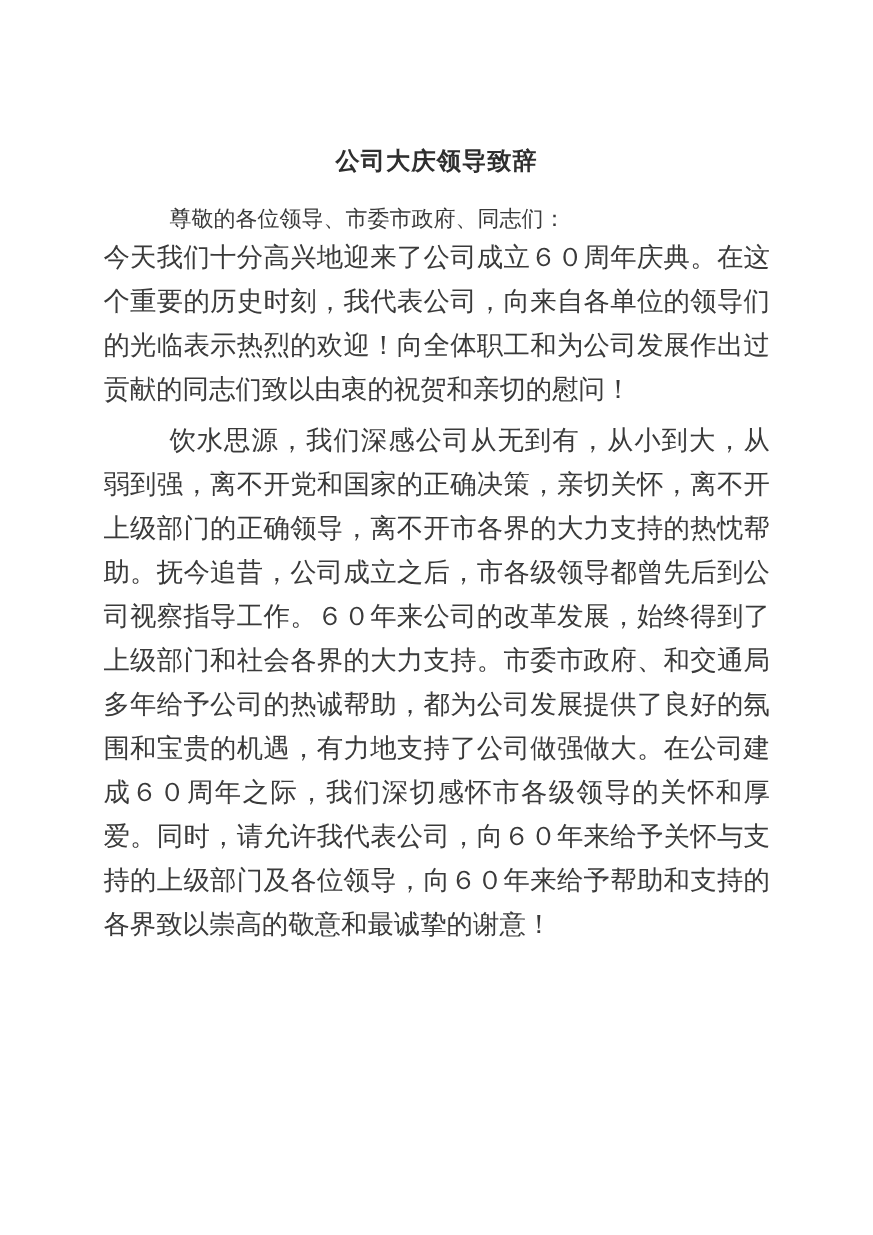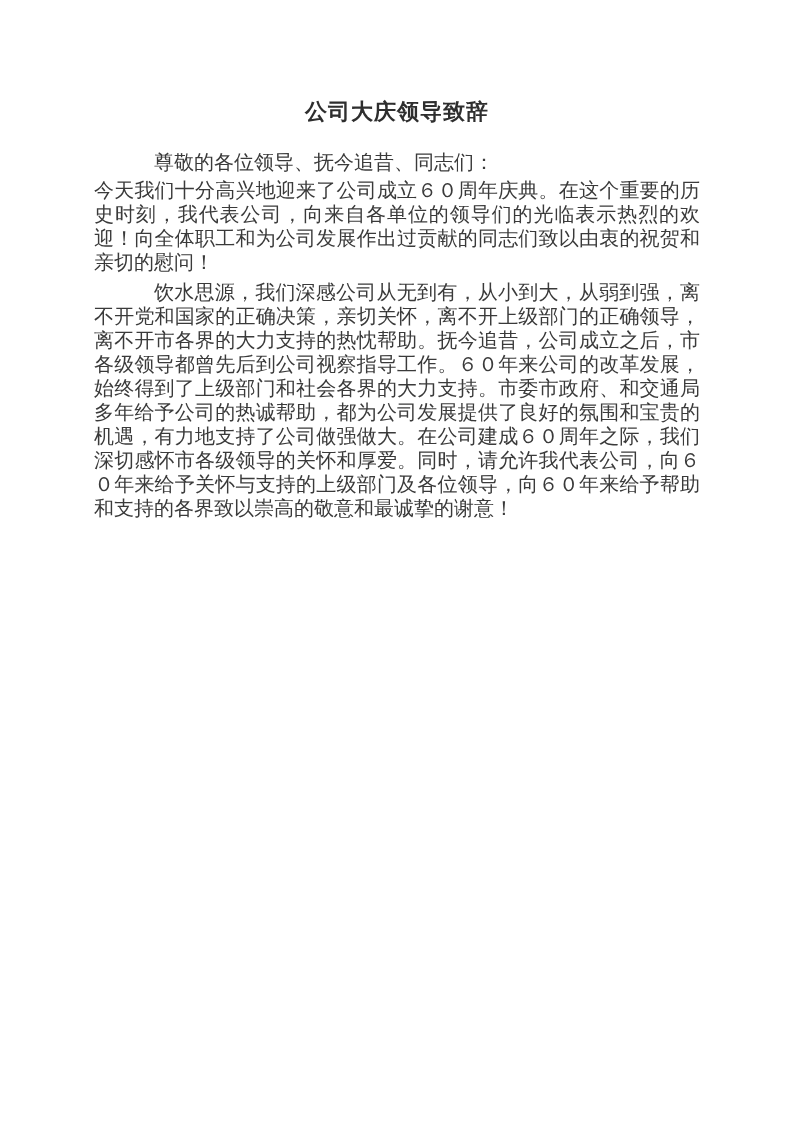--- a/index.html
+++ b/index.html
@@ -18,46 +18,47 @@
     padding: 96px 94px 0 94px;
     color: #3a3a3a;
   }
   .doc-title {
     font-size: 22px;
     font-weight: 700;
     line-height: 30px;
     text-align: center;
     color: #2e2e2e;
     letter-spacing: 1px;
+    margin-top: 36px;
   }
   .greeting {
     margin-top: 21px;
     padding-left: 60px;
     font-size: 20px;
     line-height: 31px;
   }
   .para {
-    font-size: 20px;
-    line-height: 24px;
+    font-size: 24px;
+    line-height: 40px;
     text-align: justify;
     margin-top: 6px;
     word-break: break-all;
   }
   .para.indent { text-indent: 60px; }
   .para.first { margin-top: 0; }
   .para.last { margin-top: 16px; }
 </style>
 </head>
 <body>
 
 <div class="page">
   <h1 class="doc-title">公司大庆领导致辞</h1>
 
   <div class="greeting">
-    <div>尊敬的各位领导、抚今追昔、同志们：</div>
+    <div>尊敬的各位领导、市委市政府、同志们：</div>
   </div>
 
   <p class="para first">今天我们十分高兴地迎来了公司成立６０周年庆典。在这个重要的历史时刻，我代表公司，向来自各单位的领导们的光临表示热烈的欢迎！向全体职工和为公司发展作出过贡献的同志们致以由衷的祝贺和亲切的慰问！</p>
 
 
   <p class="para indent">饮水思源，我们深感公司从无到有，从小到大，从弱到强，离不开党和国家的正确决策，亲切关怀，离不开上级部门的正确领导，离不开市各界的大力支持的热忱帮助。抚今追昔，公司成立之后，市各级领导都曾先后到公司视察指导工作。６０年来公司的改革发展，始终得到了上级部门和社会各界的大力支持。市委市政府、和交通局多年给予公司的热诚帮助，都为公司发展提供了良好的氛围和宝贵的机遇，有力地支持了公司做强做大。在公司建成６０周年之际，我们深切感怀市各级领导的关怀和厚爱。同时，请允许我代表公司，向６０年来给予关怀与支持的上级部门及各位领导，向６０年来给予帮助和支持的各界致以崇高的敬意和最诚挚的谢意！</p>
 
 </div>
 
 </body></html>

